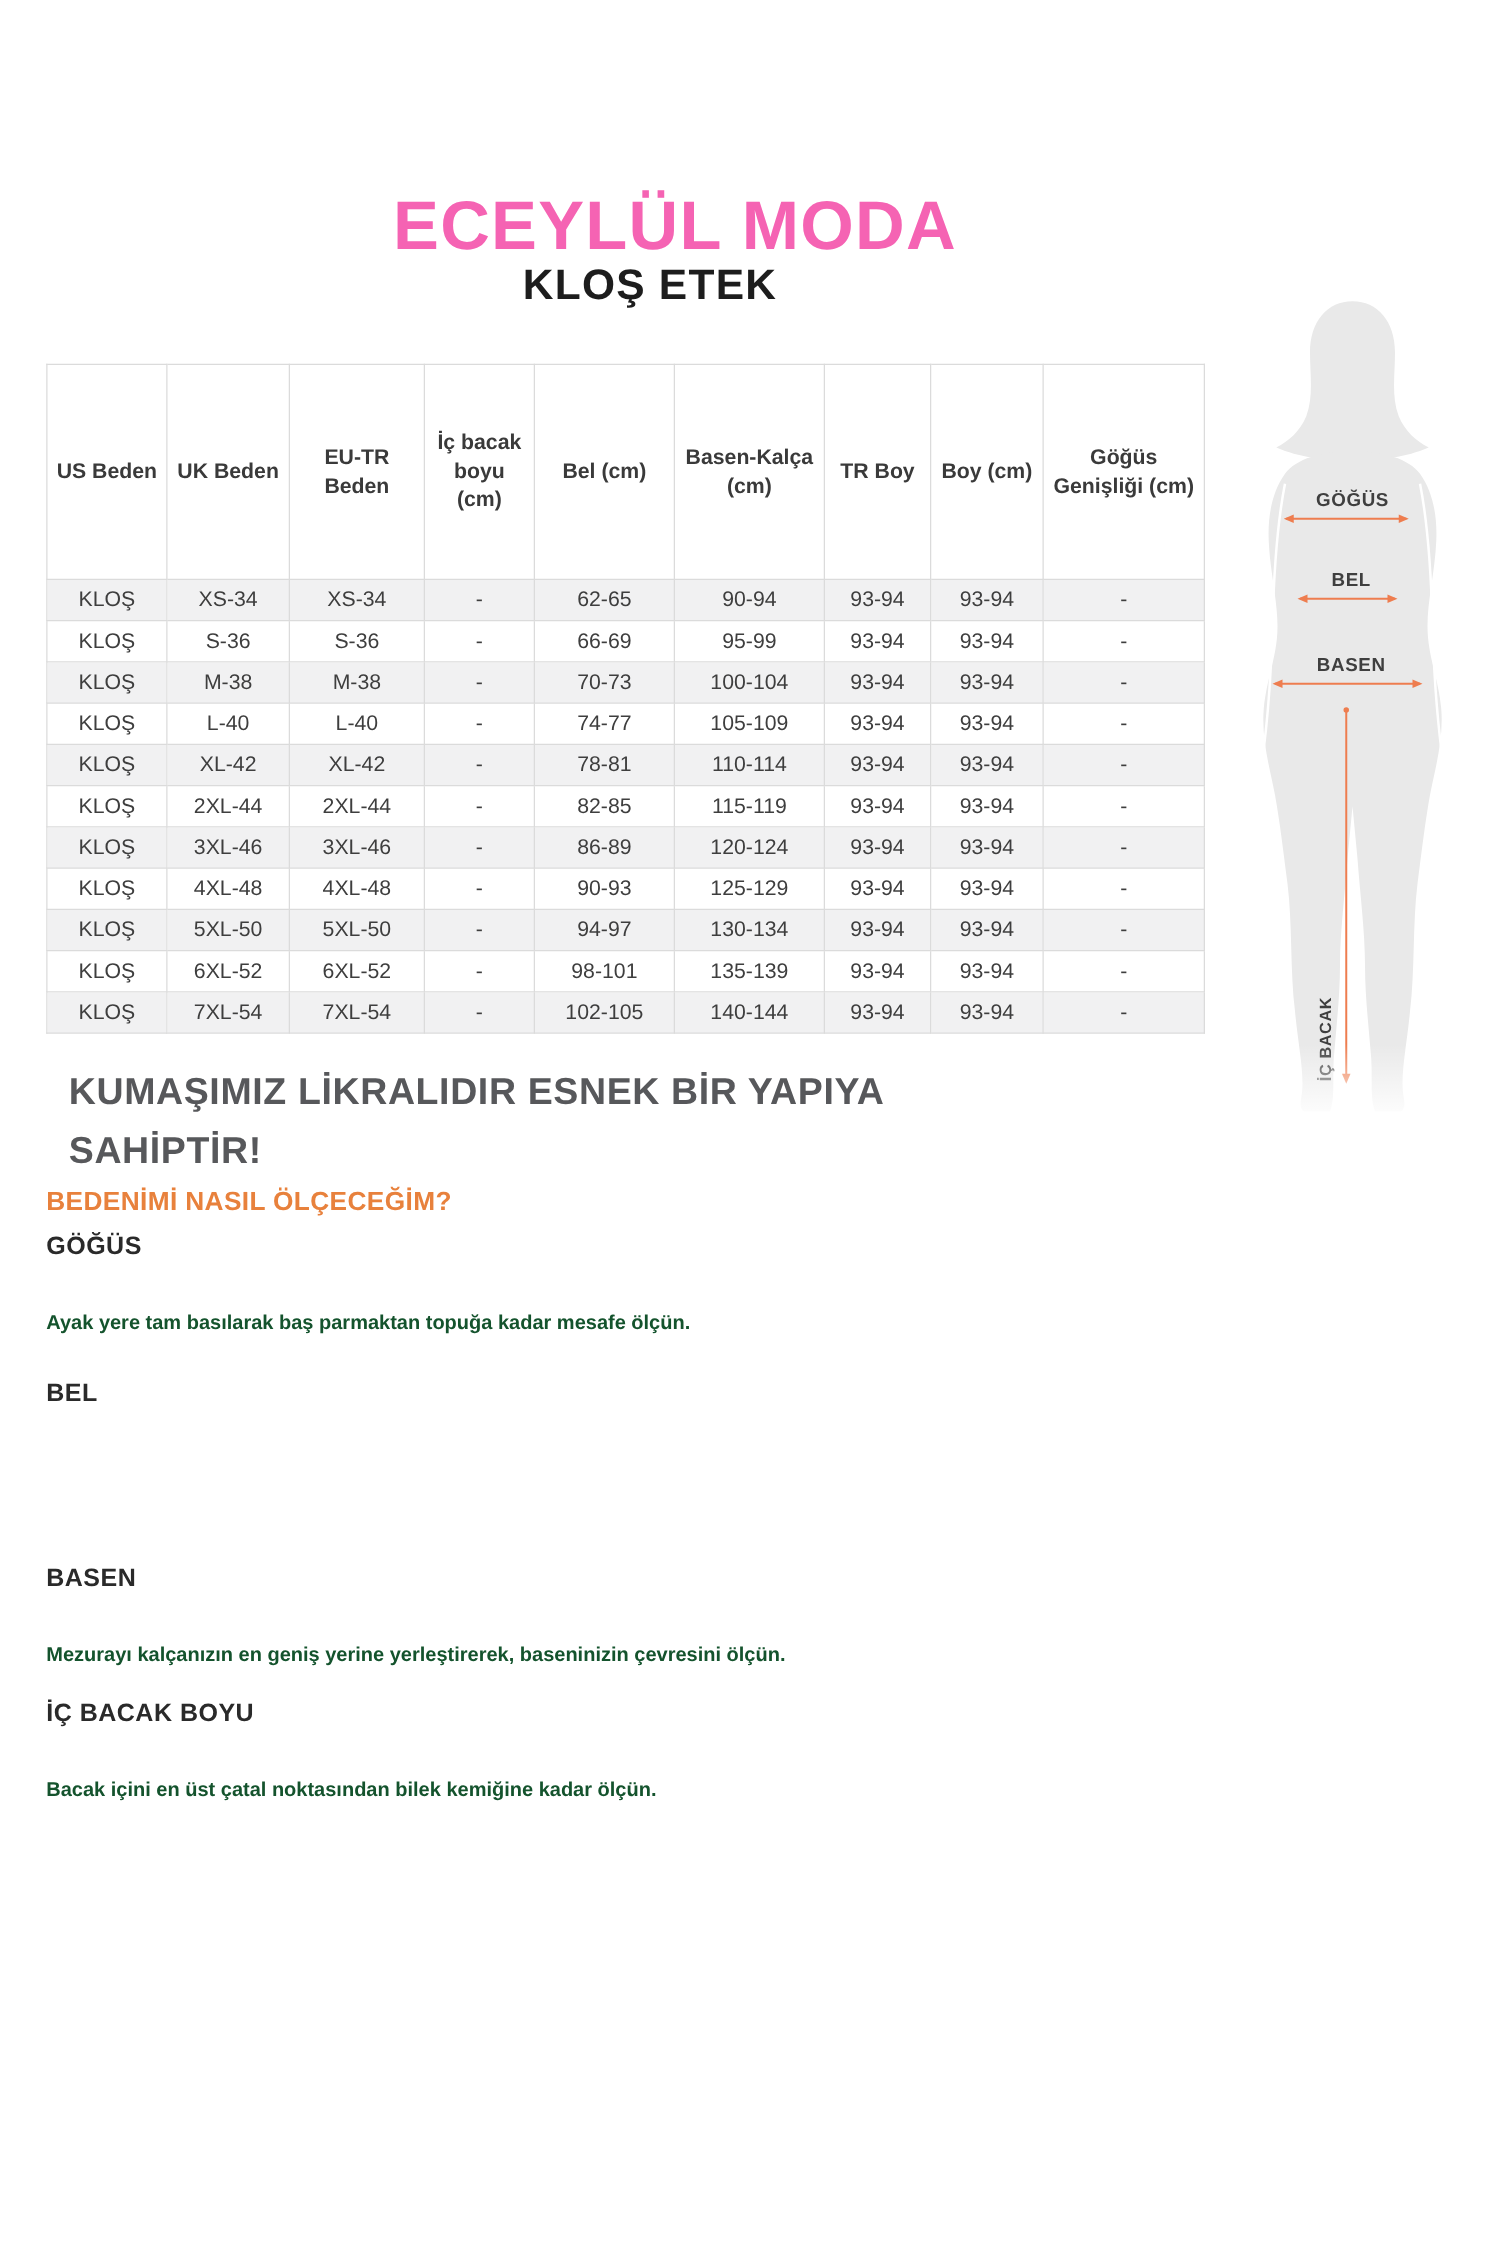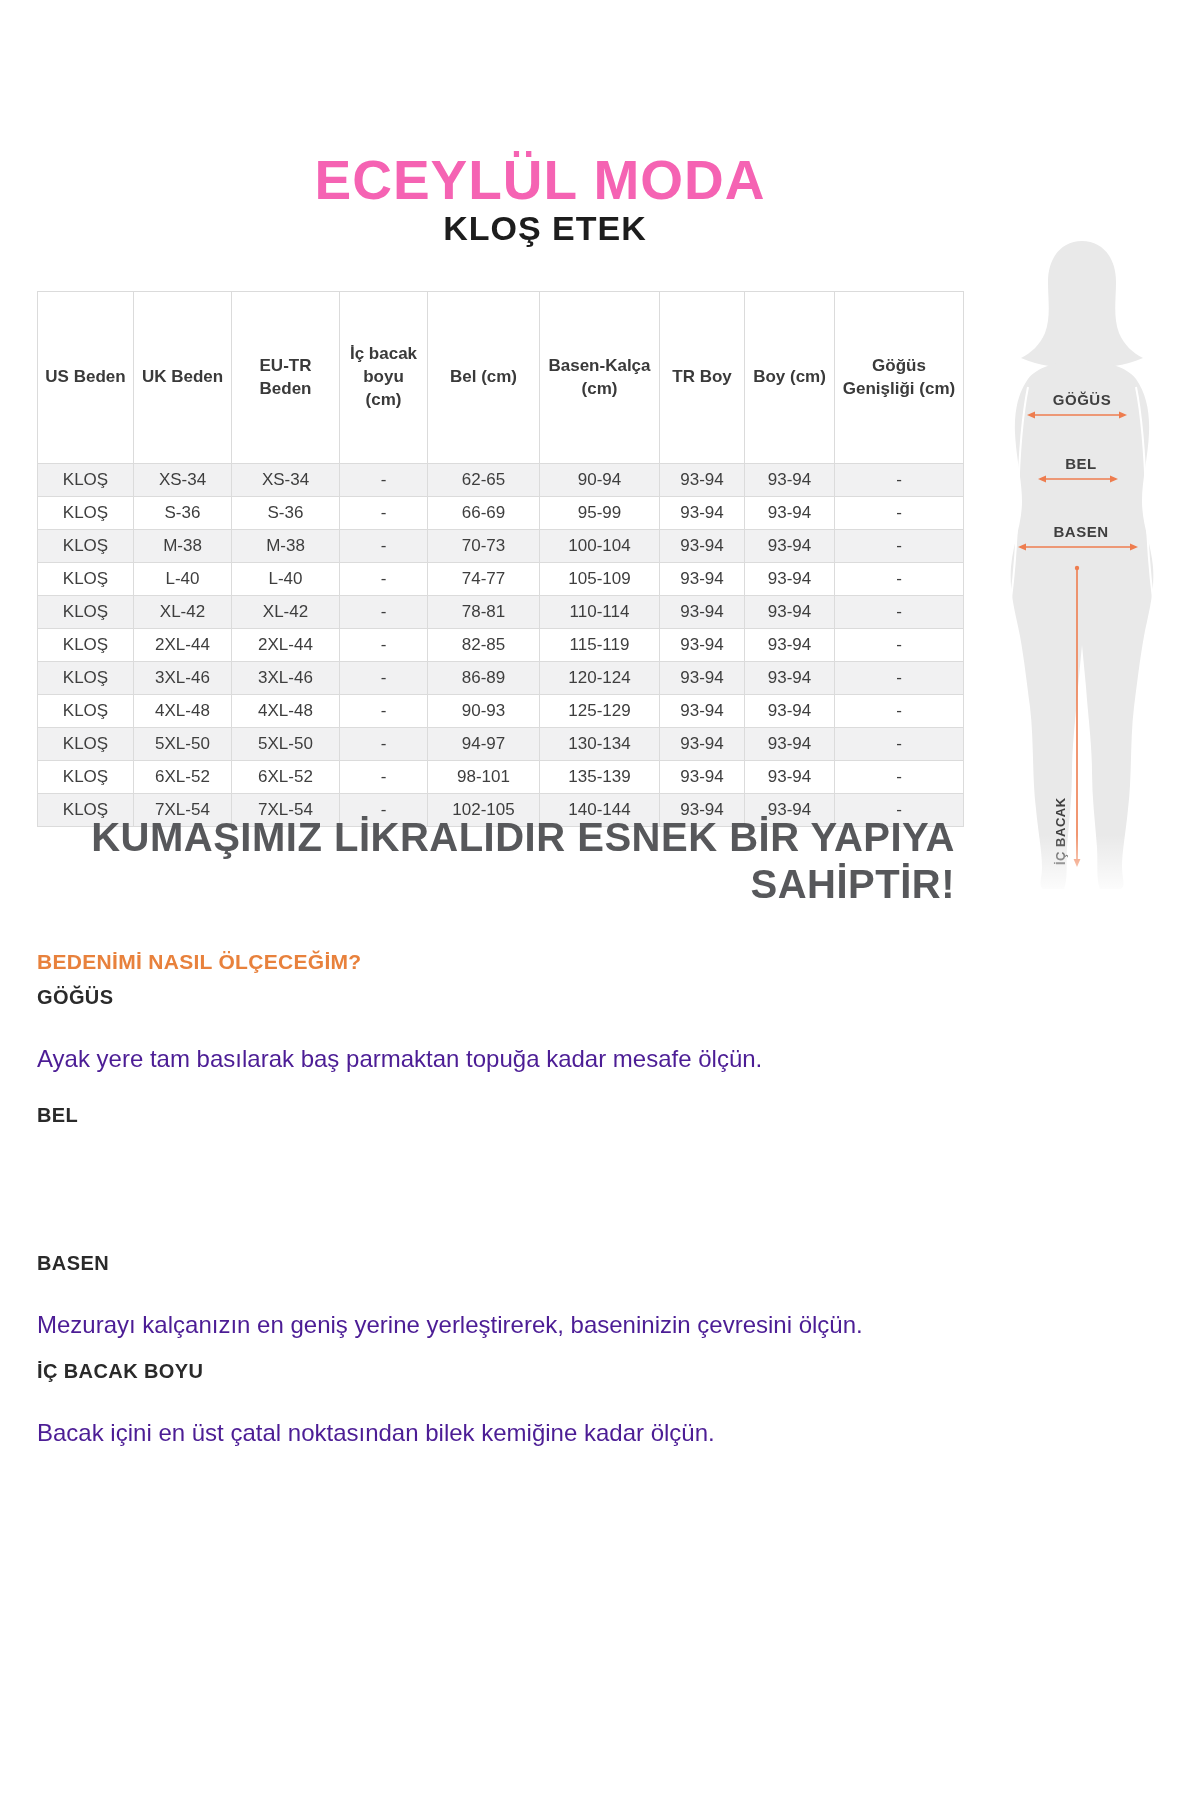--- a/index.html
+++ b/index.html
@@ -22,21 +22,20 @@
     white-space: nowrap;
   }
   .product-title {
     position: absolute;
     left: 0; top: 209px; width: 1040px;
     text-align: center;
     font-size: 34px;
     font-weight: 700;
     letter-spacing: 1px;
     color: #1d1d1d;
-    padding-left: 25px;
   }
   table.size-table {
     position: absolute;
     left: 37px; top: 291px;
     width: 926px;
     border-collapse: collapse;
     table-layout: fixed;
     background: #ffffff;
   }
   .size-table th, .size-table td {
@@ -58,23 +57,23 @@
   .size-table tbody tr:nth-child(odd) { background: #f1f1f2; }
   .size-table td {
     font-size: 17px;
     color: #3e3e3e;
     padding: 0 2px;
     white-space: nowrap;
   }
   .figure-wrap { position: absolute; left: 985px; top: 237px; width: 190px; height: 660px; }
   .fabric-note {
     position: absolute;
-    left: 55px; top: 814px; width: 900px;
-    text-align: right;
-    font-size: 40px;
+    left: 55px; top: 850px; width: 900px;
+    text-align: left;
+    font-size: 30px;
     font-weight: 700;
     line-height: 47px;
     color: #57585b;
     letter-spacing: 0.5px;
   }
   .guide-title {
     position: absolute;
     left: 37px; top: 950px;
     font-size: 21px;
     font-weight: 700;
@@ -83,23 +82,23 @@
   }
   .guide-section { position: absolute; left: 37px; width: 1110px; }
   .guide-heading {
     font-size: 20px;
     font-weight: 700;
     color: #2a2a2a;
     letter-spacing: 0.4px;
     margin: 0;
   }
   .guide-text {
-    font-size: 24px;
-    font-weight: 400;
-    color: #4c1d95;
+    font-size: 16px;
+    font-weight: 700;
+    color: #14532d;
     margin: 32px 0 0 0;
     line-height: 36px;
     max-width: 1080px;
   }
   .sec-0 { top: 986px; }
   .sec-1 { top: 1104px; }
   .sec-2 { top: 1252px; }
   .sec-3 { top: 1360px; }
 </style>
 </head>

